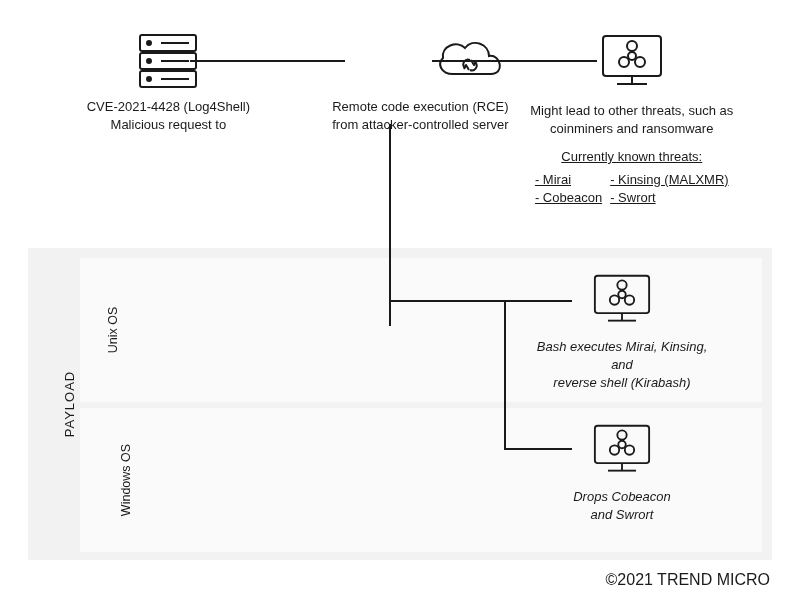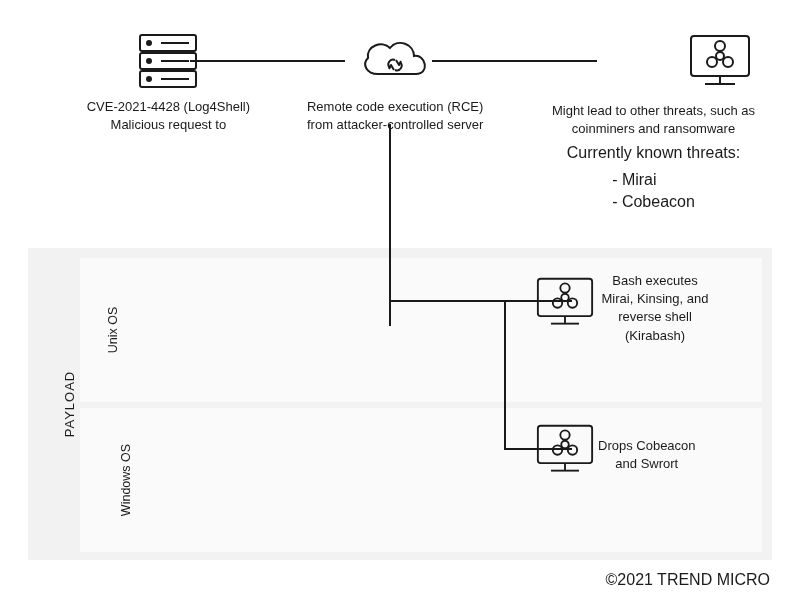--- a/index.html
+++ b/index.html
@@ -30,25 +30,26 @@
     display: flex;
     justify-content: space-between;
     padding: 0 45px 0 55px;
   }
   .top-node {
     display: flex;
     flex-direction: column;
     align-items: center;
   }
   .node-server { width: 230px; }
-  .node-cloud  { width: 230px; }
-  .node-threat { width: 250px; align-items: flex-end; }
+  .node-cloud  { width: 230px; align-items: flex-end; }
+  .node-threat { width: 250px; }
   .threat-list {
-    margin-top: 4px;
-    font-size: 16px;
+    margin-top: 10px;
+    font-size: 13px;
+    text-decoration: underline;
   }
   .threat-cols {
     display: flex;
     gap: 8px;
     margin-top: 4px;
     justify-content: center;
   }
   .threat-col { text-align: left; }
   
   .hconn1, .hconn2 {
@@ -93,22 +94,23 @@
     transform-origin: center;
     font-size: 12.5px;
     white-space: nowrap;
   }
   .os-node {
     position: absolute;
     right: 50px;
     top: 14px;
     width: 180px;
     display: flex;
-    flex-direction: row;
+    flex-direction: column;
     align-items: center;
+    font-style: italic;
   }
   
   .vline {
     position: absolute;
     border-left: 2px solid #1a1a1a;
   }
   .hline {
     position: absolute;
     border-top: 2px solid #1a1a1a;
   }
@@ -182,20 +184,24 @@
     <div class="caption">
       <div>Might lead to other threats, such as</div>
       <div>coinminers and ransomware</div>
       <div class="threat-list">
         <div>Currently known threats:</div>
         <div class="threat-cols">
           <div class="threat-col">
             <div>- Mirai</div>
             <div>- Cobeacon</div>
           </div>
+          <div class="threat-col">
+            <div>- Kinsing (MALXMR)</div>
+            <div>- Swrort</div>
+          </div>
         </div>
       </div>
     </div>
   </div>
 </div>
 
 <div class="hconn1"></div>
 <div class="hconn2"></div>
 
 <div class="payload-wrap">

